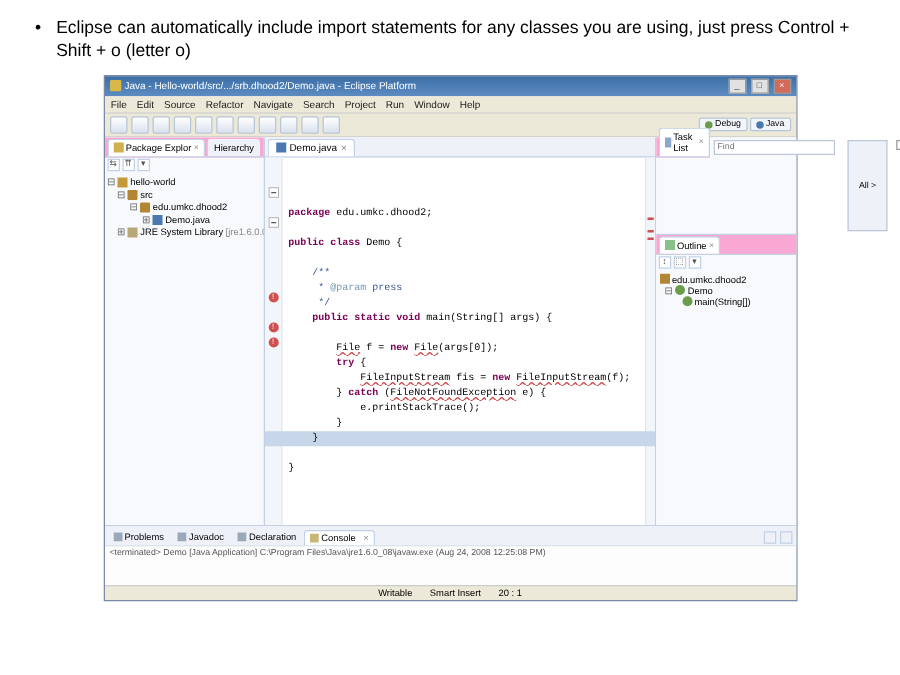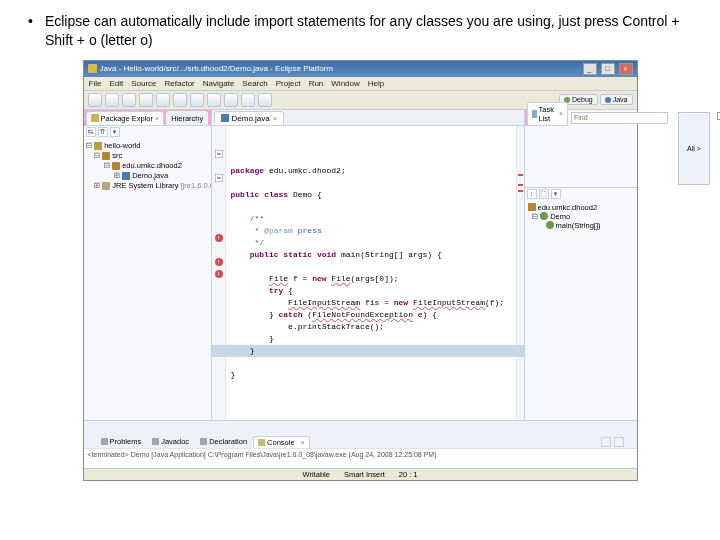--- a/index.html
+++ b/index.html
@@ -66,21 +66,21 @@
   .task-list { padding: 2px 4px; font-size: 7.5px; }
   .task-list .row { display: flex; gap: 12px; align-items: center; }
   .chk { width: 8px; height: 8px; border: 1px solid #999; background: #fff; }
   .outline { flex: 1; display: flex; flex-direction: column; }
   .outl-tree { padding: 3px 3px; font-size: 7.5px; }
   .outl-tree .row { display: flex; gap: 2px; align-items: center; white-space: nowrap; }
   .pkg-icon-o { width: 8px; height: 8px; background: #b38634; }
   .cls-icon { width: 8px; height: 8px; background: #6a9c4a; border-radius: 50%; }
   .meth-icon { width: 8px; height: 8px; background: #6a9c4a; border-radius: 50%; }
   .bottom { border-top: 1px solid #c2d1e5; background: #fdfdfd; height: 48px; display: flex; flex-direction: column; }
-  .btm-tabs { display: flex; font-size: 7.5px; border-bottom: 1px solid #dde4ee; padding: 0 12px; gap: 1px; background: #eef2f8; align-items: flex-end; height: 28px; }
+  .btm-tabs { display: flex; font-size: 7.5px; border-bottom: 1px solid #dde4ee; padding: 0 2px; gap: 1px; background: #eef2f8; align-items: flex-end; height: 16px; }
   .btab { padding: 1px 4px; border: 1px solid transparent; display: flex; gap: 2px; align-items: center; }
   .btab.active { background: #fff; border: 1px solid #c2d1e5; border-bottom: none; border-radius: 3px 3px 0 0; }
   .bico { width: 7px; height: 7px; background: #9aa8ba; }
   .bico.con { background: #c8b878; }
   .console-line { font-size: 7px; padding: 2px 4px; color: #555; white-space: nowrap; overflow: hidden; }
   .status { display: flex; font-size: 7.5px; padding: 1px 4px; background: #ece9d8; border-top: 1px solid #ccc; gap: 14px; }
   .status .seg { flex: 0 0 auto; }
   .status .seg.grow { flex: 1; }
   .panel-bar { display: flex; padding: 1px 2px; gap: 2px; }
   .panel-bar .mini { width: 10px; height: 10px; border: 1px solid #c2d1e5; background: #fff; font-size: 7px; text-align: center; line-height: 8px; color: #555; }
@@ -259,20 +259,27 @@
             <button class="sbtn">All &gt;</button>
           </div>
           <div class="task-list">
             <div class="row">
               <div class="chk"></div>
               <span>Uncategorized</span>
             </div>
           </div>
         </div>
         <div class="outline">
+          <div class="view-tabs">
+            <div class="vtab">
+              <div class="ico" style="background:#8ac08a;"></div>
+              <span>Outline</span>
+              <span class="x">×</span>
+            </div>
+          </div>
           <div class="panel-bar">
             <div class="mini">↕</div>
             <div class="mini">⬚</div>
             <div class="mini">▾</div>
           </div>
           <div class="outl-tree">
             <div class="row">
                 <span class="pkg-icon-o"></span>
                 <span>edu.umkc.dhood2</span>
               </div>

